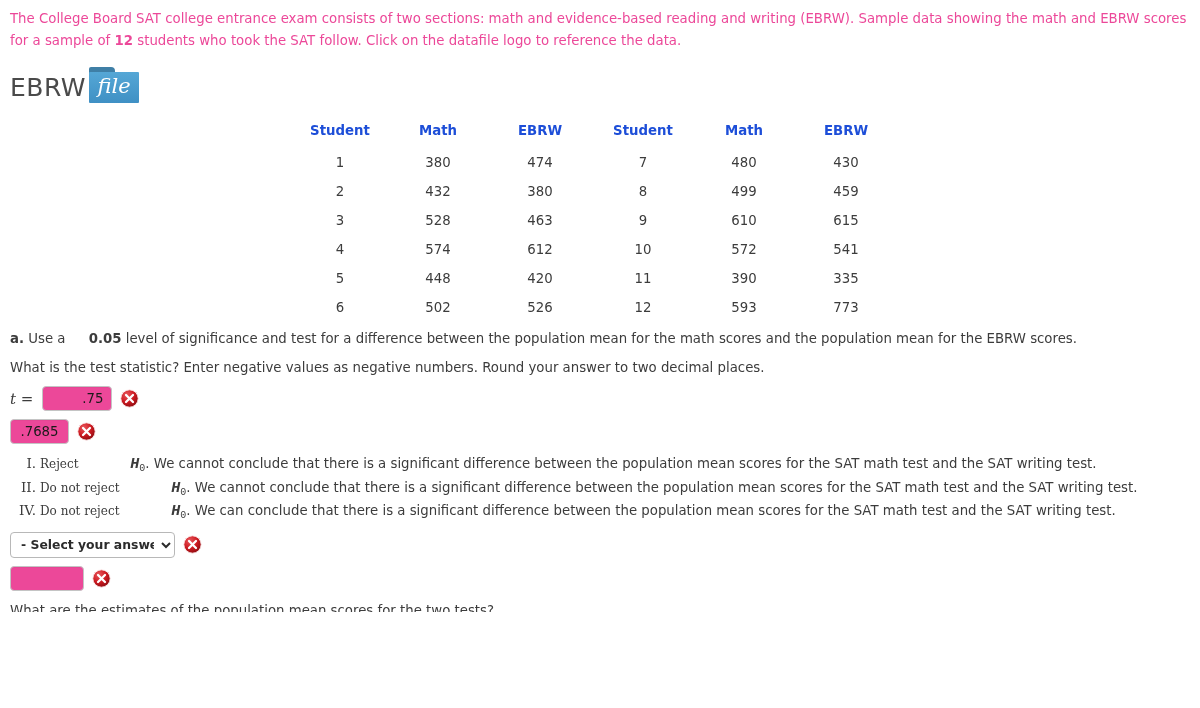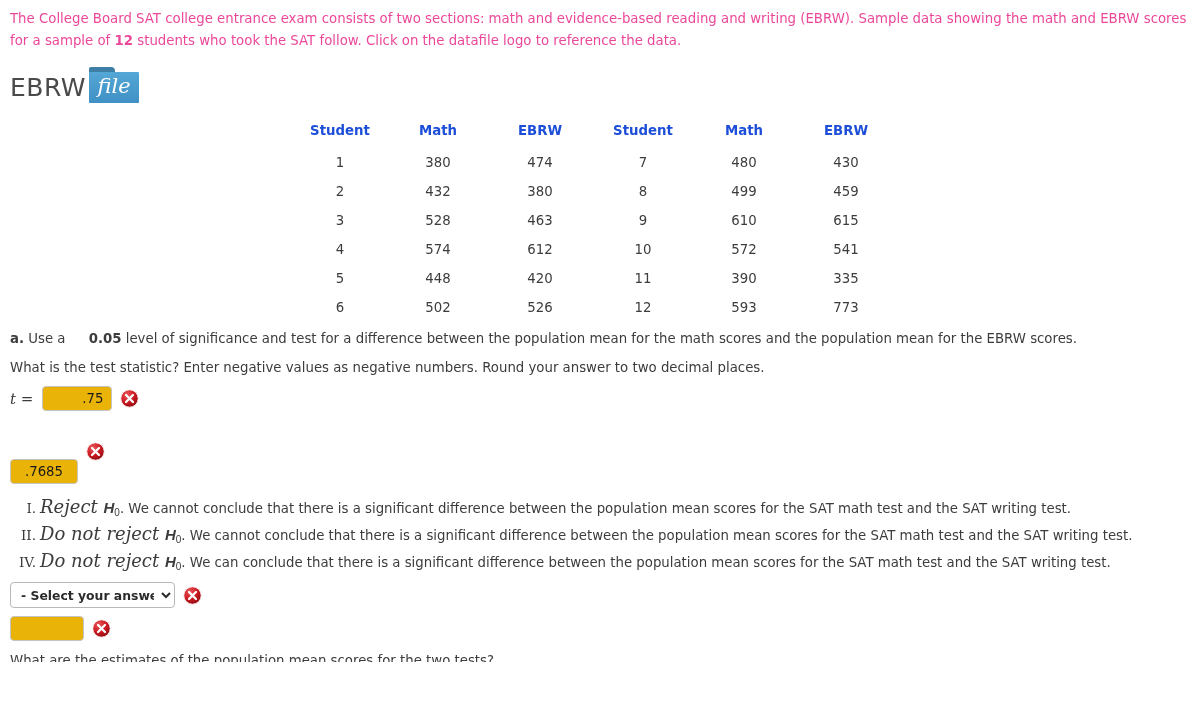--- a/index.html
+++ b/index.html
@@ -115,24 +115,25 @@
   .qline .lbl { font-weight: bold; }
   .qline .num { font-weight: bold; margin-left: 19px; }
   .mathvar {
     font-family: "DejaVu Serif", "Liberation Serif", serif;
     font-style: italic;
     font-size: 14.5px;
   }
 
   
   .hnull {
-    font-family: Liberation Sans, sans-serif;
+    font-family: Liberation Mono, monospace;
     font-style: italic;
     font-weight: bold;
     font-size: 15px;
+    margin-left: 48px;
   }
   .hnull sub {
     font-style: normal;
     font-weight: normal;
     font-size: 10px;
     vertical-align: baseline;
     position: relative;
     top: 3px;
   }
 
@@ -149,28 +150,28 @@
     font-size: 15px;
     color: #3c3c3c;
     margin-right: 1px;
   }
   input.ansbox {
     font-family: "DejaVu Sans", "Liberation Sans", sans-serif;
     font-size: 13.3px;
     color: #1a1a1a;
     border: 1px solid #c4c4c4;
     border-radius: 4px;
-    background: #eab308;
+    background: #ec4899;
     height: 25px;
     padding: 0 8px;
     outline: none;
     box-shadow: inset 0 1px 1px rgba(0,0,0,0.03);
   }
   input.ansbox.w-t      { width: 70px; text-align: right; }
-  input.ansbox.w-p      { width: 68px; text-align: center; margin-top: 40px; }
+  input.ansbox.w-p      { width: 59px; text-align: center; }
   input.ansbox.w-b      { width: 74px; text-align: left; }
 
   select.ansselect {
     font-family: "DejaVu Sans", "Liberation Sans", sans-serif;
     font-size: 12.4px;
     font-weight: bold;
     color: #2b2b2b;
     border: 1px solid #b8b8b8;
     border-radius: 4px;
     background: #fff;
@@ -206,22 +207,21 @@
     flex: none;
     padding-right: 4px;
     font-family: "DejaVu Serif", "Liberation Serif", serif;
     font-size: 13.5px;
   }
   .opt .otext {
     font-family: "DejaVu Sans", "Liberation Sans", sans-serif;
   }
   .opt .serifword {
     font-family: "DejaVu Serif", "Liberation Serif", serif;
-    font-size: 18px;
-    font-style: italic;
+    font-size: 12px;
   }
 
   
   .clipped {
     margin: 9px 0 0 4px;
     line-height: 1.62;
     font-size: 13.3px;
     color: #3c3c3c;
     height: 12px;
     overflow: hidden;

